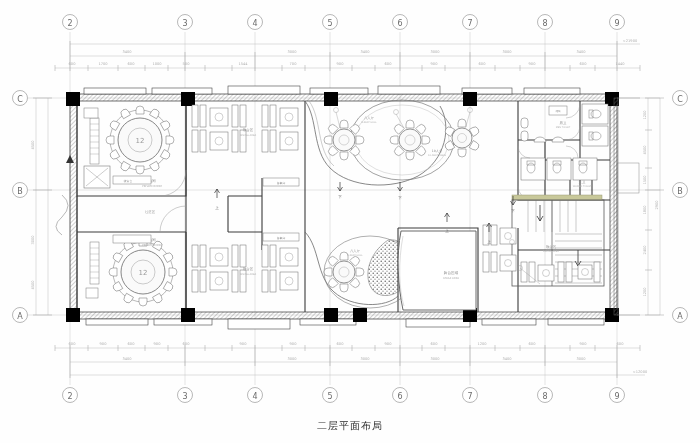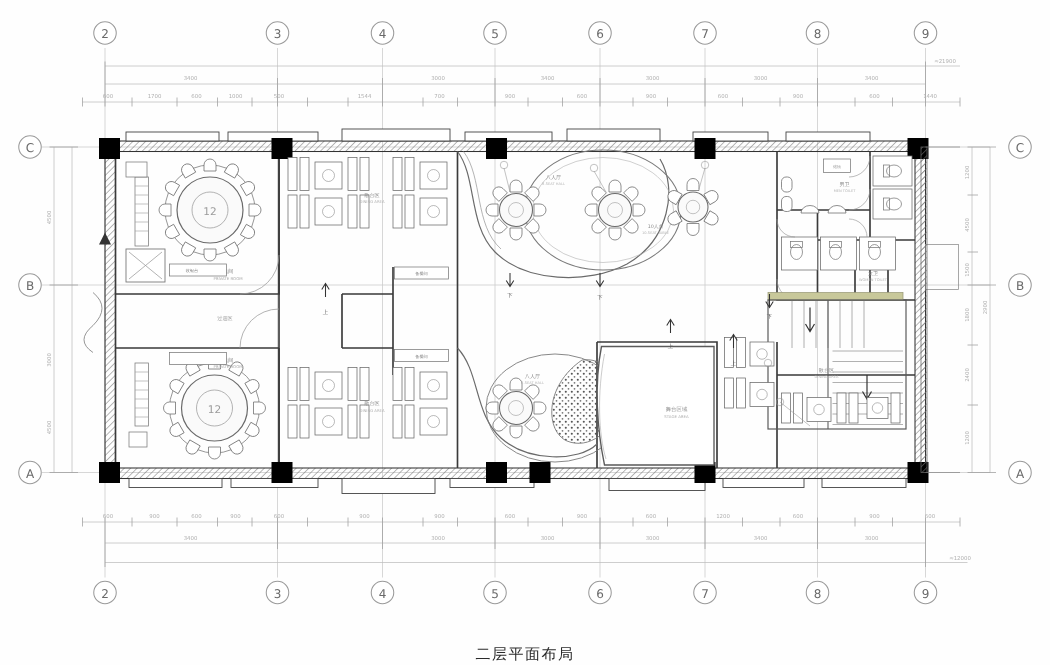--- a/index.html
+++ b/index.html
@@ -24,21 +24,21 @@
   svg.plan-canvas {
     position: absolute;
     left: 0; top: 0;
     width: 700px;
     height: 443px;
     display: block;
   }
   .title-block {
     position: absolute;
     left: 0;
-    bottom: 0;
+    bottom: 10px;
     width: 700px;
     text-align: center;
     font-size: 10px;
     color: #2a2a2a;
     letter-spacing: 1px;
     font-family: Liberation Mono, monospace;
   }
   text { font-family: "DejaVu Sans", sans-serif; }
 </style>
 </head>

